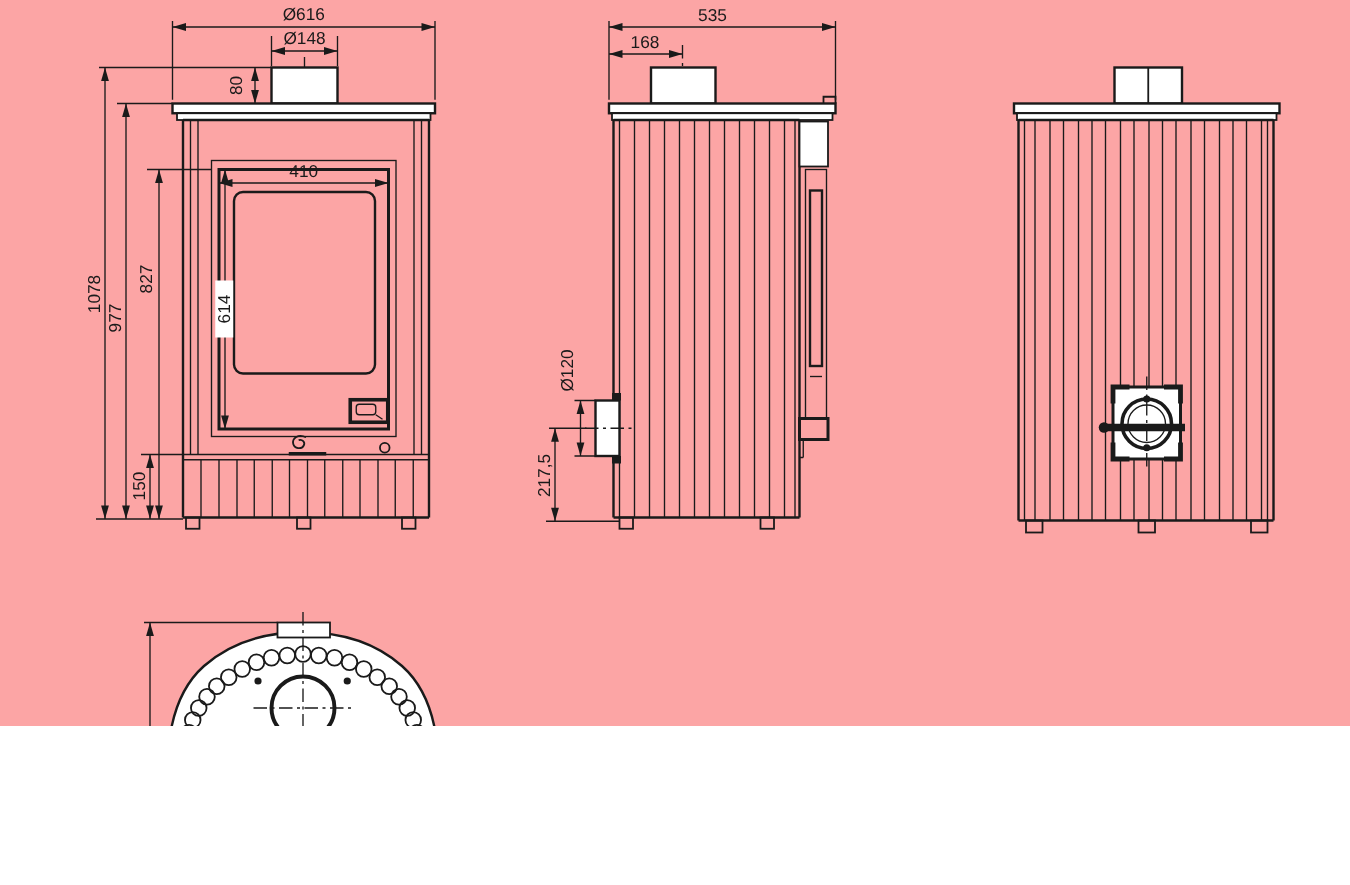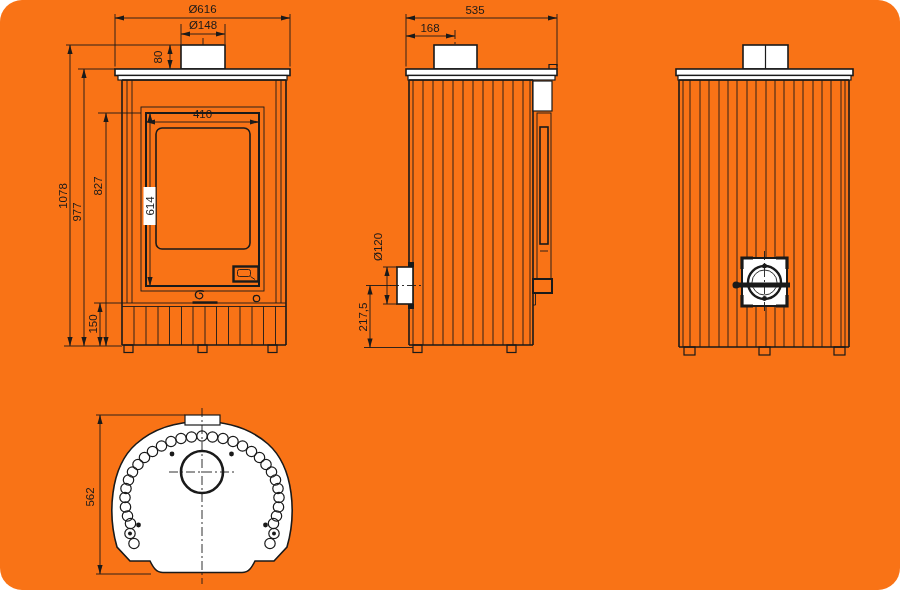--- a/index.html
+++ b/index.html
@@ -1,16 +1,16 @@
 <!DOCTYPE html>
 <html><head>
 <meta charset="utf-8">
 <style>
   html,body{margin:0;padding:0;background:#fff;}
-  .stage{position:relative;width:900px;height:590px;background:#f97316;overflow:hidden;border-radius:22px;}
+  .stage{position:relative;width:900px;height:484px;background:#fca5a5;overflow:hidden;}
   svg{display:block;}
   .s16{stroke:#1a1a1a;stroke-width:1.6;fill:none;}
   .s12{stroke:#1a1a1a;stroke-width:1.2;fill:none;}
   .s09{stroke:#1a1a1a;stroke-width:0.9;fill:none;}
   .s20{stroke:#1a1a1a;stroke-width:2;fill:none;}
   .s24{stroke:#1a1a1a;stroke-width:2.4;fill:none;}
   .dim{stroke:#1a1a1a;stroke-width:0.9;fill:none;}
   .cl{stroke:#1a1a1a;stroke-width:0.9;fill:none;stroke-dasharray:9 3 2 3;}
   .wf{fill:#fff;}
   .blk{fill:#1a1a1a;stroke:none;}

